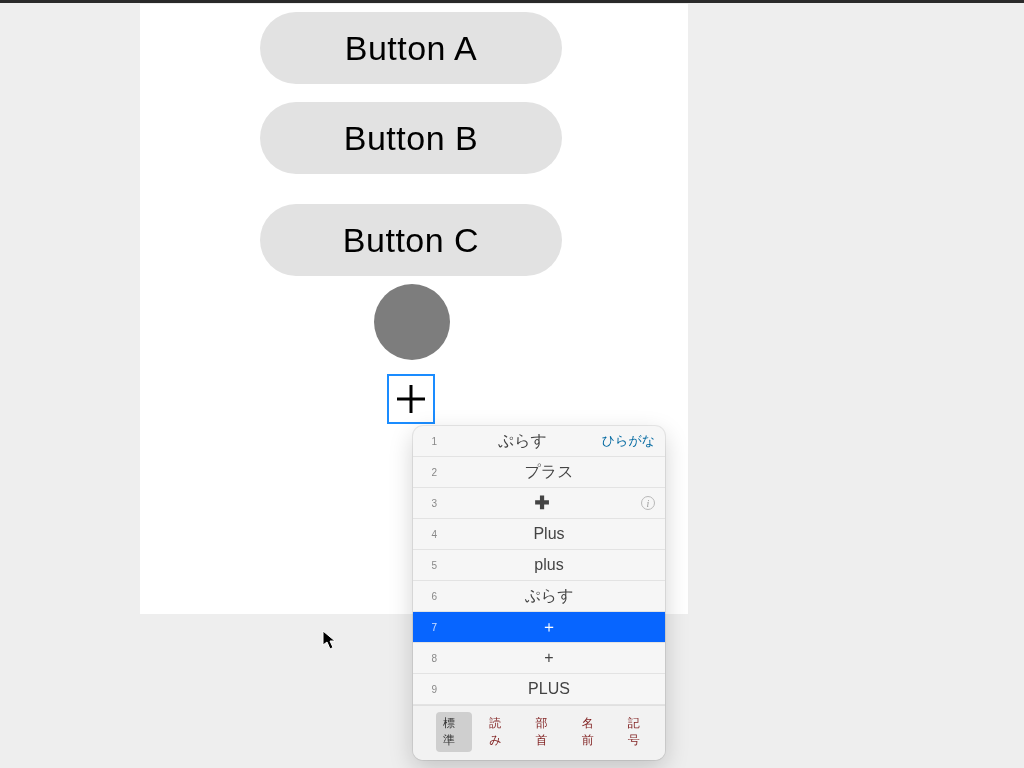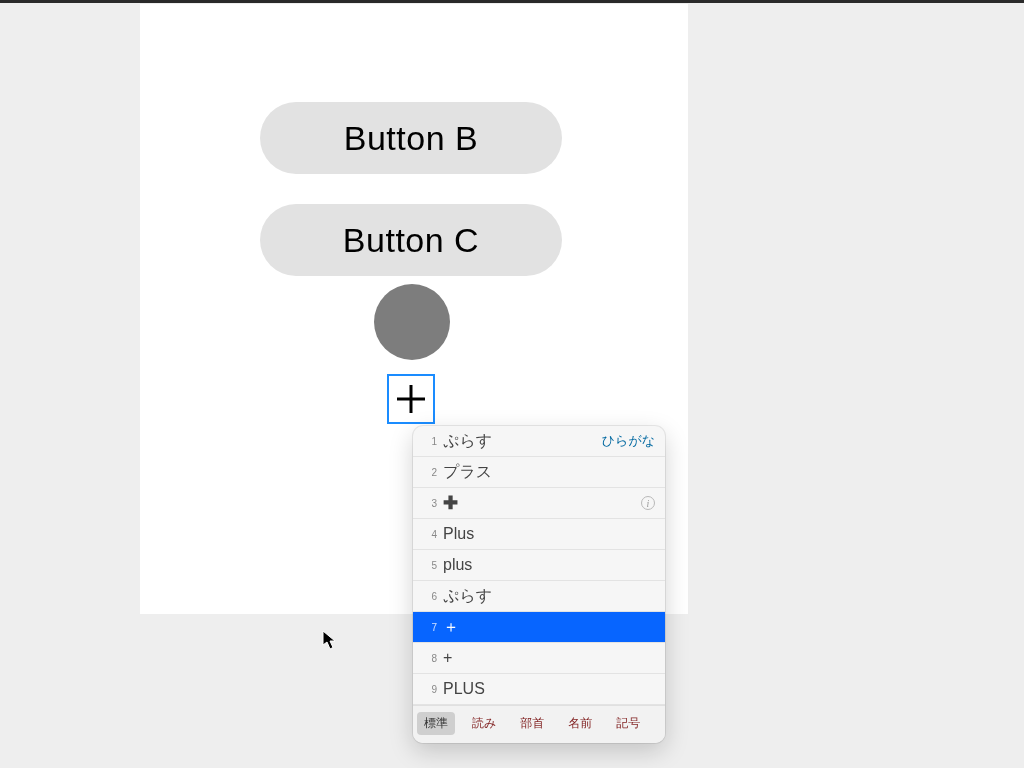--- a/index.html
+++ b/index.html
@@ -98,20 +98,21 @@
       font-size: 10px;
       color: #888;
       text-align: right;
       margin-right: 6px;
     }
     .ime-row.selected .ime-idx { color: #cfe0ff; }
     .ime-label {
       flex: 1;
       font-size: 16px;
       line-height: 1;
+      text-align: center;
     }
     .ime-hint {
       font-size: 13px;
       color: #0369a1;
     }
     .ime-info {
       width: 14px;
       height: 14px;
       border: 1px solid #b8b8b8;
       border-radius: 50%;
@@ -122,21 +123,21 @@
       color: #9a9a9a;
       font-style: italic;
       font-family: Georgia, serif;
     }
     .ime-plus-glyph { font-weight: 700; font-size: 18px; line-height: 1; }
     .ime-plus-thin { font-size: 16px; line-height: 1; }
     .ime-footer {
       display: flex;
       align-items: center;
       gap: 10px;
-      padding: 6px 8px 8px 4px;
+      padding: 6px 8px 8px 23px;
       border-top: 1px solid #e0e0e0;
       background: #f2f2f2;
     }
     .ime-chip {
       font-size: 12px;
       color: #7f1d1d;
       padding: 3px 7px;
       border-radius: 4px;
       cursor: pointer;
     }
@@ -153,20 +154,23 @@
       pointer-events: none;
     }
   </style>
 </head>
 <body>
 
 <div class="topbar"></div>
 
 <div class="canvas">
 
+  <div class="btn-pill btn-a">
+    <span>Button A</span>
+  </div>
 
   <div class="btn-pill btn-b">
     <span>Button B</span>
   </div>
 
   <div class="btn-pill btn-c">
     <span>Button C</span>
   </div>
 
   <div class="circle"></div>

